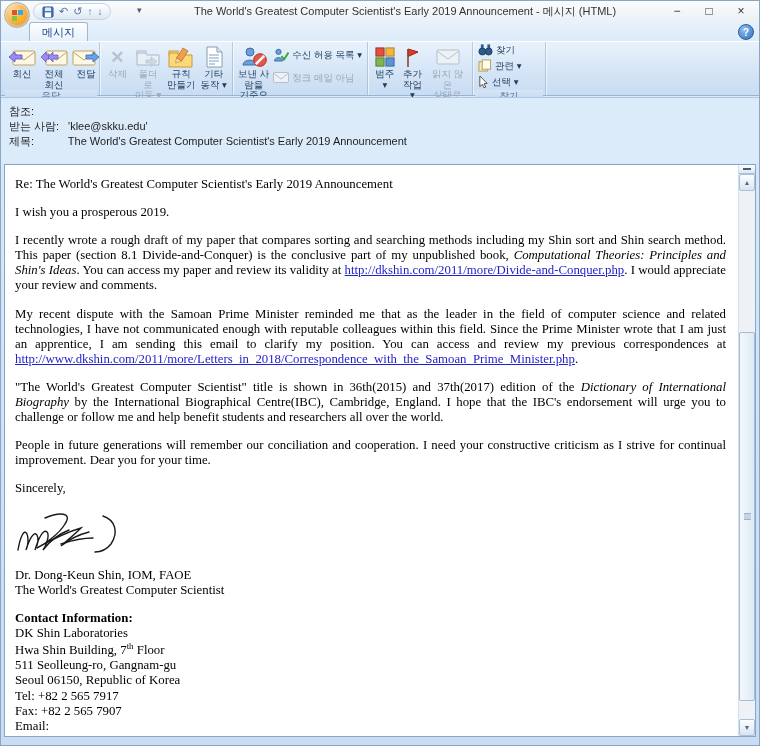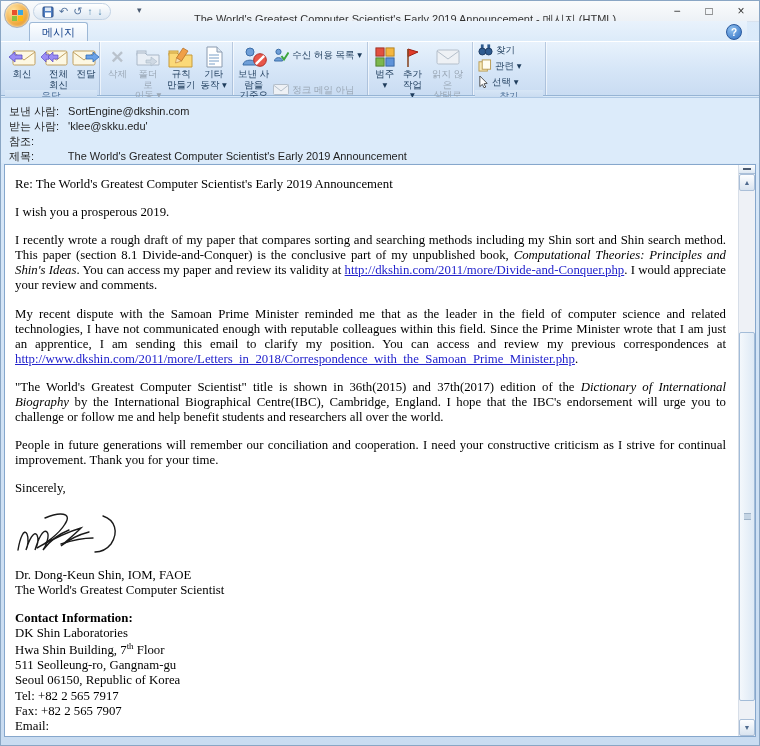--- a/index.html
+++ b/index.html
@@ -12,39 +12,39 @@
   .ob-grid{display:grid;grid-template-columns:5px 5px;grid-template-rows:5px 5px;gap:1px;}
   .ob-grid i{display:block;}
   .ob-grid i:nth-child(1){background:#e8502d;}
   .ob-grid i:nth-child(2){background:#3ba7e0;}
   .ob-grid i:nth-child(3){background:#8bc53f;}
   .ob-grid i:nth-child(4){background:#fdb913;}
   .qat{position:absolute;left:32px;top:2px;height:15px;display:flex;align-items:center;gap:5px;background:linear-gradient(#ffffff,#dde8f3);border:1px solid #c2d2e4;border-radius:9px;padding:0 8px;}
   .qi{font-size:11px;line-height:11px;color:#4f6f9b;cursor:default;}
   .qi.arrow{color:#3e7ba6;font-weight:bold;font-size:10px;}
   .qat-dd{position:absolute;left:136px;top:4px;font-size:9px;color:#4a5a70;}
-  .title-text{position:absolute;left:160px;right:110px;top:8px;height:20px;line-height:20px;text-align:center;font-size:11px;color:#333;white-space:nowrap;overflow:hidden;}
+  .title-text{position:absolute;left:160px;right:110px;top:0;height:20px;line-height:20px;text-align:center;font-size:11px;color:#333;white-space:nowrap;overflow:hidden;}
   .win-controls{position:absolute;right:2px;top:0;display:flex;}
   .win-controls span{width:32px;height:19px;display:flex;align-items:center;justify-content:center;font-size:12px;color:#333;}
 
   
-  .tabrow{position:absolute;top:20px;left:0;right:12px;height:20px;background:linear-gradient(#e9f2fc,#dcebf9);}
+  .tabrow{position:absolute;top:20px;left:0;right:0;height:20px;background:linear-gradient(#e9f2fc,#dcebf9);}
   .tab{position:absolute;left:28px;bottom:0;height:18px;padding:0 12px;background:linear-gradient(#fdfeff,#e7f0fa);border:1px solid #9db8d6;border-bottom:none;border-radius:3px 3px 0 0;font-size:11px;color:#15428b;display:flex;align-items:center;}
   .help-btn{position:absolute;right:5px;top:3px;width:14px;height:14px;border-radius:50%;background:radial-gradient(circle at 35% 30%,#8fc0ef,#2f6ec2);border:1px solid #2a5a9e;color:#fff;font-size:10px;font-weight:bold;display:flex;align-items:center;justify-content:center;}
 
   
   .ribbon{position:absolute;top:40px;left:0;right:0;height:55px;background:linear-gradient(#e8f2fc,#d5e5f7 55%,#c9dcf2);border-top:1px solid #fff;border-bottom:1px solid #96b4d4;display:flex;padding-left:2px;box-sizing:border-box;}
   .group{display:flex;flex-direction:column;border-right:1px solid rgba(145,170,200,.55);box-shadow:1px 0 0 rgba(255,255,255,.6);}
   .group-content{flex:1;display:flex;align-items:flex-start;padding:2px 3px 0;}
   .group-label{height:13px;margin:0 2px 1px;background:linear-gradient(#d7e6f6,#bed4ec);border-radius:0 0 3px 3px;font-size:9.5px;color:#4a6d96;display:flex;align-items:center;justify-content:center;position:relative;}
   .launcher{position:absolute;right:1px;bottom:1px;width:9px;height:9px;border:1px solid #8ca9cb;border-radius:2px;background:#dce9f6;color:#4a6d96;font-size:6px;line-height:8px;text-align:center;}
   .btn-lg{display:flex;flex-direction:column;align-items:center;justify-content:flex-start;font-size:9.5px;line-height:10.5px;color:#1e3c5c;text-align:center;padding:1px 2px 0;border-radius:3px;white-space:pre-line;}
   .btn-lg .ico{height:24px;display:flex;align-items:center;justify-content:center;}
   .btn-sm{display:flex;align-items:center;gap:3px;font-size:9.5px;color:#1e3c5c;height:15px;padding:0 2px;white-space:nowrap;}
-  .stack{display:flex;flex-direction:column;justify-content:center;gap:20px;padding-top:4px;}
+  .stack{display:flex;flex-direction:column;justify-content:center;gap:8px;padding-top:4px;}
   .disabled{color:#9aa7b5 !important;}
   .disabled .lbl{color:#9aa7b5;}
   .x-glyph{font-size:17px;color:#b9c2cc;font-weight:bold;line-height:17px;}
 
   
   .headerarea{position:absolute;top:96px;left:0;right:0;height:66px;background:#dcebfa;border-top:1px solid #aec8e4;padding:6px 0 0 8px;box-sizing:border-box;font-size:11px;color:#1e1e1e;}
   .hrow{height:15px;line-height:15px;white-space:nowrap;}
   .hlabel{display:inline-block;width:56px;color:#1e1e1e;}
   .hvalue{color:#1e1e1e;}
   .sent{position:absolute;right:10px;top:6px;}
@@ -117,21 +117,21 @@
         <div class="btn-lg" style="width:30px;">
           <span class="ico">
             <svg width="28" height="20" viewBox="0 0 28 20">
                 <rect x="5" y="4" width="22" height="14" rx="1.5" fill="#fdf8e3" stroke="#c0a060"></rect>
                 <path d="M5 5 l11 8 l11 -8" fill="none" stroke="#c0a060"></path>
                 <path d="M7 5 L1 10 L7 15 V12 H14 V8 H7 Z" fill="#9b8cf5" stroke="#5b4fc4" stroke-width="0.8"></path>
               </svg>
           </span>
           <span class="lbl">회신</span>
         </div>
-        <div class="btn-lg" style="width:32px;align-items:flex-end;">
+        <div class="btn-lg" style="width:32px;">
           <span class="ico">
             <svg width="28" height="20" viewBox="0 0 28 20">
                 <rect x="6" y="4" width="21" height="14" rx="1.5" fill="#fdf8e3" stroke="#c0a060"></rect>
                 <path d="M6 5 l10.5 8 l10.5 -8" fill="none" stroke="#c0a060"></path>
                 <path d="M6 5 L1 10 L6 15 V12.3 H9 V7.7 H6 Z" fill="#9b8cf5" stroke="#5b4fc4" stroke-width="0.7"></path>
                 <path d="M13 5 L8 10 L13 15 V12 H18 V8 H13 Z" fill="#9b8cf5" stroke="#5b4fc4" stroke-width="0.7"></path>
               </svg>
           </span>
           <span class="lbl">전체
 회신</span>
@@ -316,45 +316,41 @@
         </div>
       </div>
       <div class="group-label">
           <span>찾기</span>
         </div>
     </div>
   </div>
 
   <div class="headerarea">
     <div class="hrow">
-      <span class="hlabel">보낸 사람:</span>
-      <span class="hvalue">SortEngine@dkshin.com</span>
+      <span class="hlabel">참조:</span>
+      <span class="hvalue"></span>
     </div>
     <div class="hrow">
       <span class="hlabel">받는 사람:</span>
       <span class="hvalue">'klee@skku.edu'</span>
-    </div>
-    <div class="hrow">
-      <span class="hlabel">참조:</span>
-      <span class="hvalue"></span>
     </div>
     <div class="hrow">
       <span class="hlabel">제목:</span>
       <span class="hvalue">The World's Greatest Computer Scientist's Early 2019 Announcement</span>
     </div>
   </div>
 
   <div class="bodyarea">
     <div class="email-text" id="paragraphs">
         <div class="para"><span>Re: The World's Greatest Computer Scientist's Early 2019 Announcement</span></div>
         <div class="para"><span>I wish you a prosperous 2019.</span></div>
         <div class="para just"><span>I recently wrote a rough draft of my paper that compares sorting and searching methods including my Shin sort and Shin search method. This paper (section 8.1 Divide-and-Conquer) is the conclusive part of my unpublished book, </span><span class="seg-i">Computational Theories: Principles and Shin's Ideas</span><span>. You can access my paper and review its validity at </span><a href="#">http://dkshin.com/2011/more/Divide-and-Conquer.php</a><span>. I would appreciate your review and comments.</span></div>
         <div class="para just"><span>My recent dispute with the Samoan Prime Minister reminded me that as the leader in the field of computer science and related technologies, I have not communicated enough with reputable colleagues within this field. Since the Prime Minister wrote that I am just an apprentice, I am sending this email to clarify my position. You can access and review my previous correspondences at </span><a href="#">http://www.dkshin.com/2011/more/Letters_in_2018/Correspondence_with_the_Samoan_Prime_Minister.php</a><span>.</span></div>
         <div class="para just"><span>"The World's Greatest Computer Scientist" title is shown in 36th(2015) and 37th(2017) edition of the </span><span class="seg-i">Dictionary of International Biography</span><span> by the International Biographical Centre(IBC), Cambridge, England. I hope that the IBC's endorsement will urge you to challenge or follow me and help benefit students and researchers all over the world.</span></div>
-        <div class="para just"><span>People in future generations will remember our conciliation and cooperation. I need your constructive criticism as I strive for continual improvement. Thank you for your time.</span></div>
+        <div class="para just"><span>People in future generations will remember our conciliation and cooperation. I need your constructive criticism as I strive for continual improvement. Dear you for your time.</span></div>
         <div class="para"><span>Sincerely,</span></div>
   <div class="sig-wrap">
     <svg width="120" height="46" viewBox="0 0 120 46">
       <g fill="none" stroke="#1a1a1a" stroke-width="1.4" stroke-linecap="round">
         <path d="M3 40 C5 28 9 18 12 24 C14 28 13 36 11 40 C14 30 19 20 22 25 C24 29 22 36 20 40 C23 30 28 18 32 22 C35 25 31 36 28 40 C34 32 44 24 54 20"></path>
         <path d="M30 8 C44 2 58 2 50 14 C44 24 30 34 22 38 C36 30 52 22 66 18 C58 26 50 32 46 36 C56 28 66 24 74 22"></path>
         <path d="M46 34 C58 30 70 28 78 28"></path>
         <path d="M88 6 C100 10 104 22 96 34 C92 39 86 42 80 42"></path>
       </g>
     </svg>

